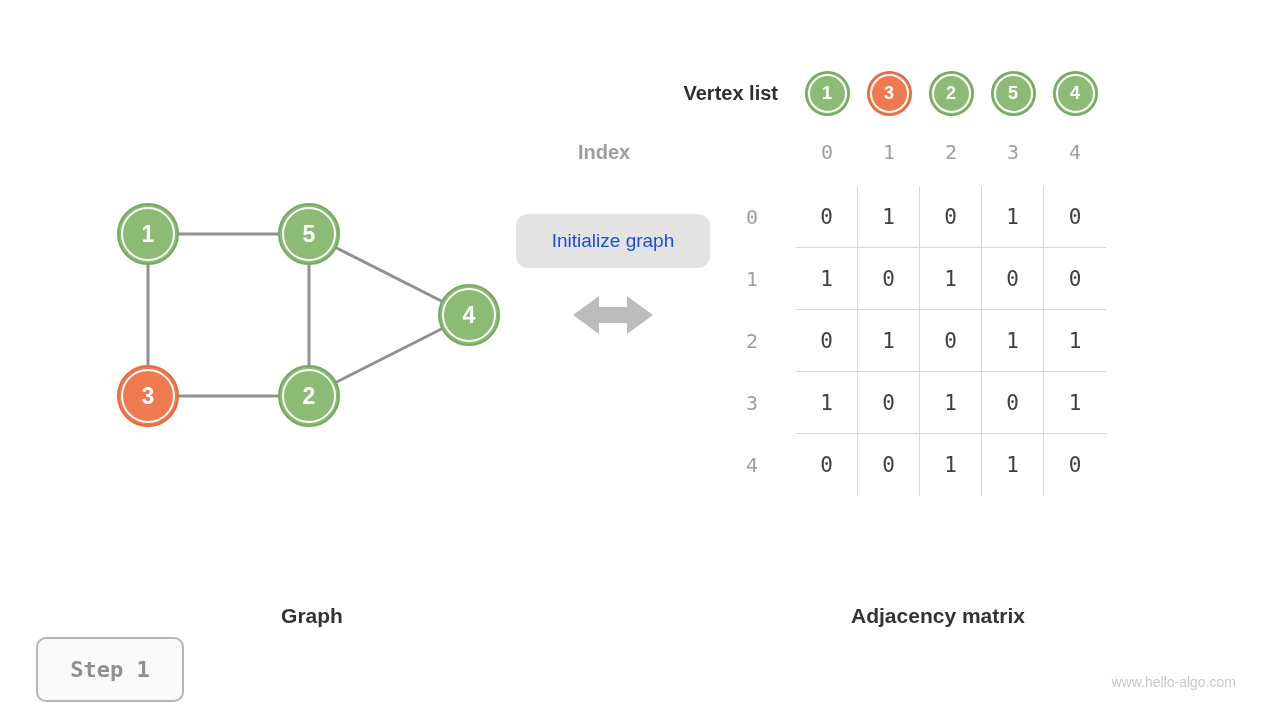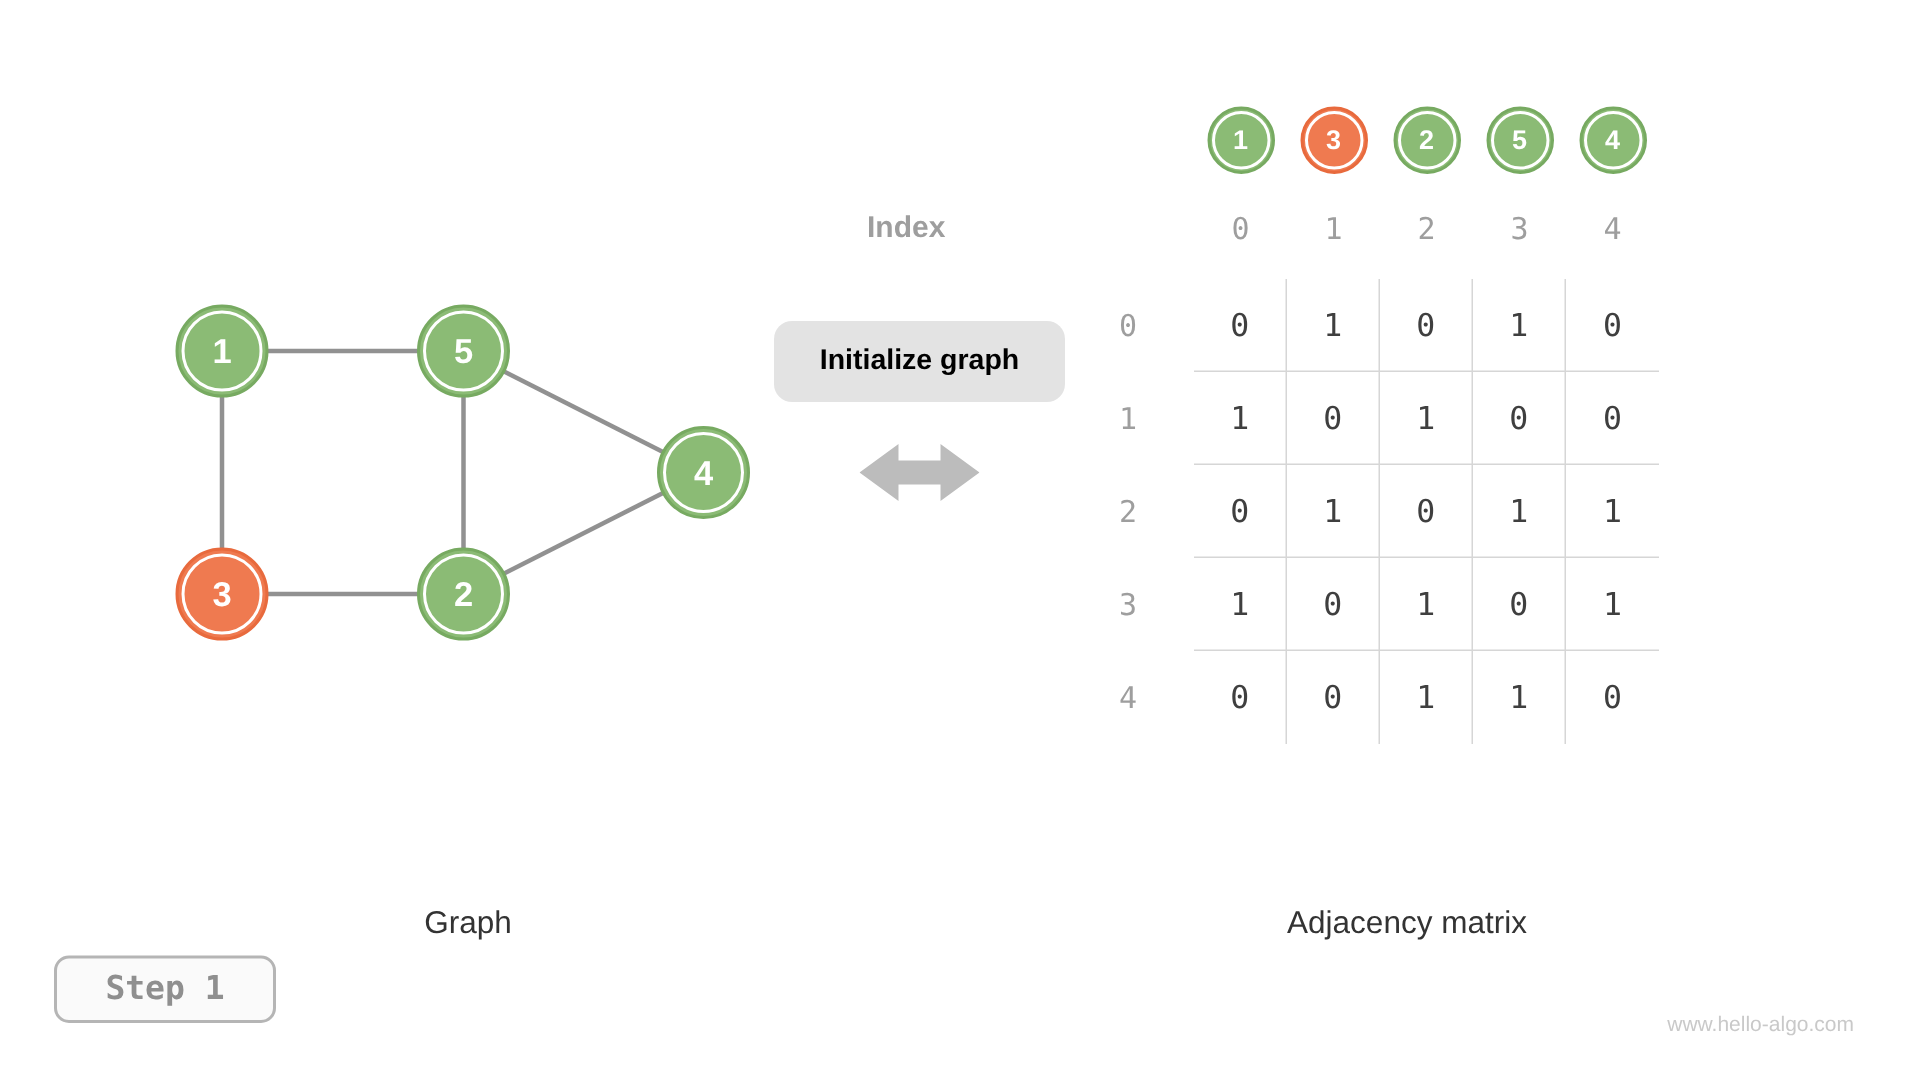--- a/index.html
+++ b/index.html
@@ -20,21 +20,21 @@
   .gnode::after {
     content:""; position:absolute; inset:2px;
     border:2px solid #ffffff; border-radius:50%;
   }
 
   
   .transition-label {
     position:absolute; left:516px; top:214px; width:194px; height:54px;
     background:#e3e3e3; border-radius:12px;
     display:flex; align-items:center; justify-content:center;
-    font-size:19px; color:#000000;font-weight:bold;
+    font-size:19px; color:#1d4ed8;
   }
   .arrow-icon { position:absolute; left:573px; top:292px; }
 
   
   .vertex-list-label {
     position:absolute; left:578px; top:71px; width:200px; height:44px;
     line-height:44px; text-align:right; font-size:20px; font-weight:bold; color:#2f2f2f;
   }
   .vertex-row {
     position:absolute; left:796px; top:71px; height:44px;
@@ -79,26 +79,26 @@
     display:flex; align-items:center; justify-content:center;
     font-family:"DejaVu Sans Mono", monospace; font-size:21px; color:#3f3f3f;
     border-right:1px solid #d6d6d6; border-bottom:1px solid #d6d6d6;
   }
   .mcell.col-last { border-right:none; }
   .mcell.row-last { border-bottom:none; }
 
   
   .caption {
     position:absolute; top:604px; width:400px; text-align:center;
-    font-size:21px; font-weight:normal; color:#333333;
+    font-size:21px; font-weight:bold; color:#333333;
   }
   .caption.graph  { left:112px; }
   .caption.matrix { left:738px; }
   .step-badge {
-    position:absolute; left:36px; top:637px; width:148px; height:45px;
+    position:absolute; left:36px; top:637px; width:148px; height:65px;
     border:2px solid #b5b5b5; border-radius:10px; background:#fafafa;
     display:flex; align-items:center; justify-content:center;
     font-family:"DejaVu Sans Mono", monospace; font-size:22px; font-weight:bold; color:#8f8f8f;
   }
   .watermark {
     position:absolute; right:44px; top:674px;
     font-family:Liberation Sans, sans-serif; font-size:14px; color:#c9c9c9;
   }
 </style>
 </head>
@@ -121,20 +121,21 @@
       <div class="gnode" style="left: 438px; top: 284px; --c: #8bbb75; --cd: #77aa61;">4</div>
       <div class="gnode" style="left: 117px; top: 365px; --c: #ef7a50; --cd: #e86a3d;">3</div>
       <div class="gnode" style="left: 278px; top: 365px; --c: #8bbb75; --cd: #77aa61;">2</div>
     </div>
 
   <div class="transition-label">Initialize graph</div>
   <svg class="arrow-icon" width="80" height="46" viewBox="0 0 80 46">
     <polygon points="0,23 26,4 26,15 54,15 54,4 80,23 54,42 54,31 26,31 26,42" fill="#bcbcbc"></polygon>
   </svg>
 
+  <div class="vertex-list-label">Vertex list</div>
   <div class="vertex-row">
       <div class="vcell">
         <div class="vcircle" style="--c: #8bbb75; --cd: #77aa61;">1</div>
       </div>
       <div class="vcell">
         <div class="vcircle" style="--c: #ef7a50; --cd: #e86a3d;">3</div>
       </div>
       <div class="vcell">
         <div class="vcircle" style="--c: #8bbb75; --cd: #77aa61;">2</div>
       </div>

